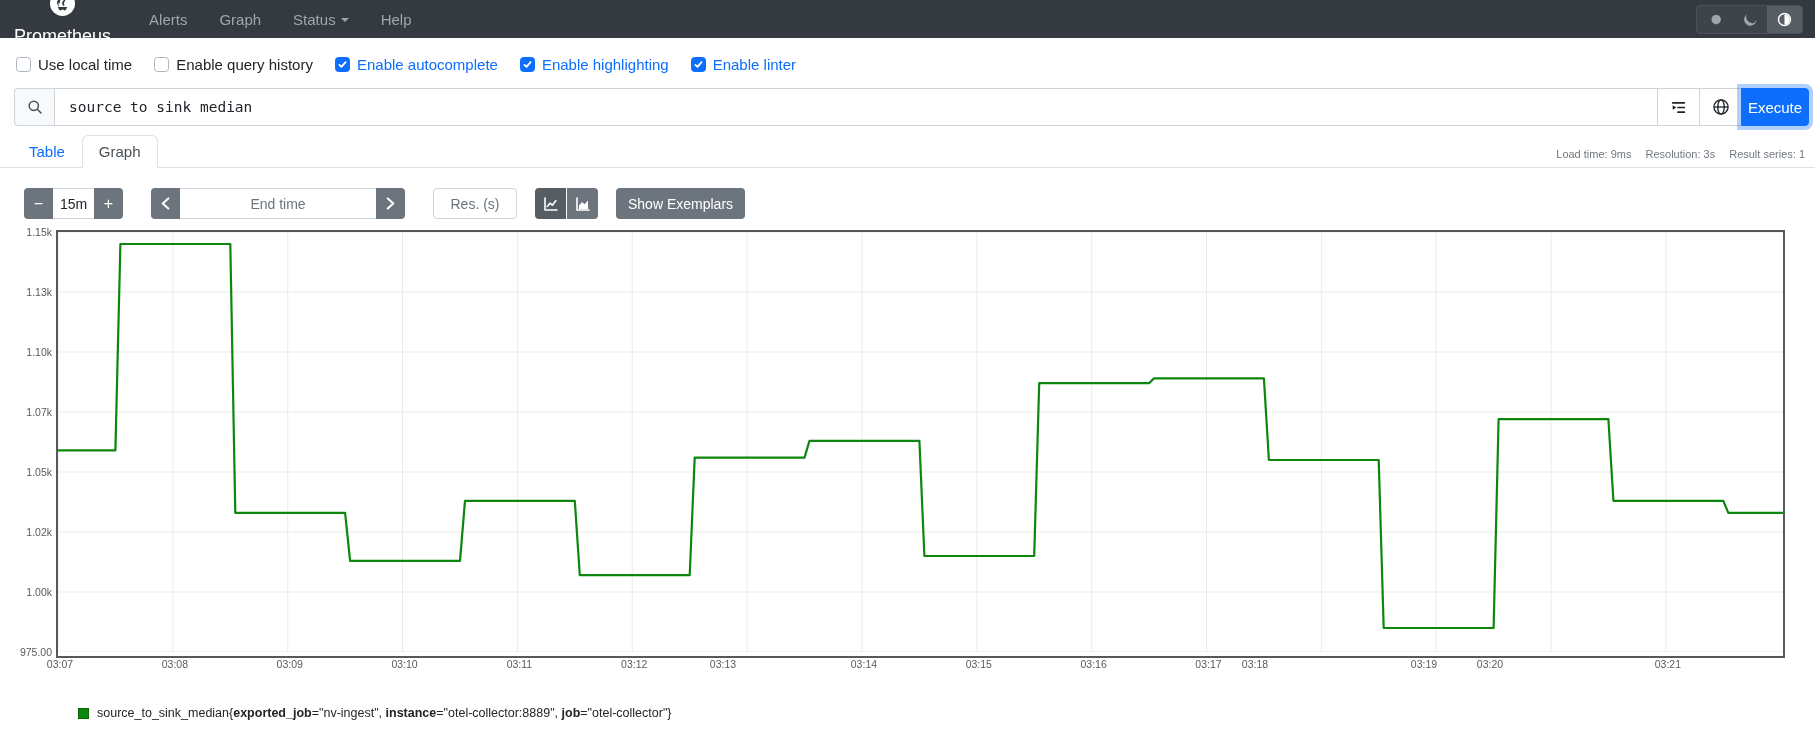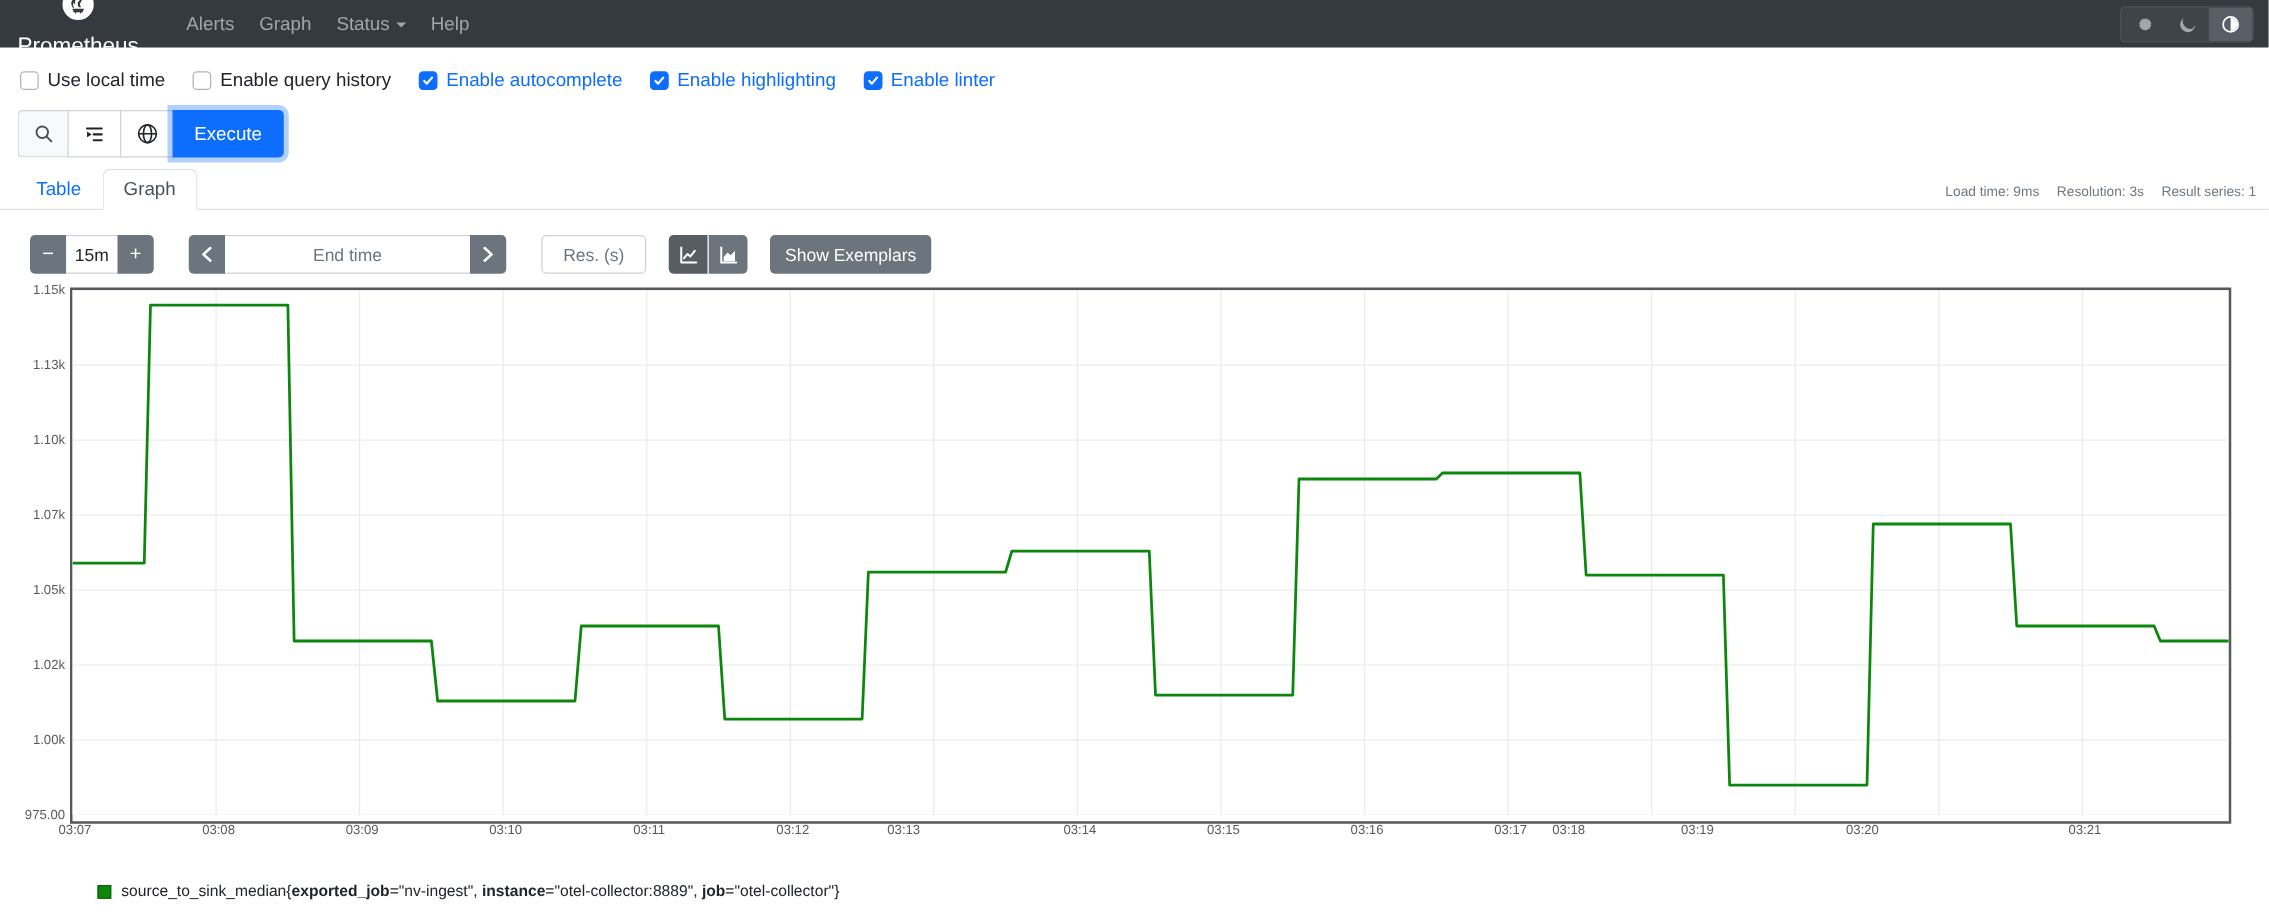--- a/index.html
+++ b/index.html
@@ -3,21 +3,21 @@
 <meta charset="utf-8">
 <style>
   * { box-sizing: border-box; margin: 0; padding: 0; }
   html,body { width:1815px; height:738px; background:#fff; overflow:hidden;
               font-family:"Liberation Sans", sans-serif; color:#212529; }
 
   
   .navbar { height:38px; background:#343a40; display:flex; align-items:center; padding:0 12px 0 14px; }
   .brand { display:flex; align-items:center; gap:10px; color:#fff; font-size:18px; cursor:pointer;flex-direction:column; }
   .logo { width:25px; height:25px; border-radius:50%; background:#fff; display:flex; align-items:center; justify-content:center; }
-  .nav-links { display:flex; align-items:flex-end; margin-left:28px; gap:0; }
+  .nav-links { display:flex; align-items:flex-end; margin-left:28px; gap:12px; }
   .nav-link { color:#9fa6ad; font-size:15px; padding:6px 10px; cursor:pointer; display:flex; align-items:center; gap:5px; }
   .caret { width:0; height:0; border-left:4px solid transparent; border-right:4px solid transparent; border-top:4px solid #9fa6ad; margin-top:2px; }
   .nav-spacer { flex:1; }
   .theme-group { display:flex; background:#3f444a; border:1px solid #4c5157; border-radius:4px; overflow:hidden; }
   .theme-btn { width:35px; height:27px; display:flex; align-items:center; justify-content:center; cursor:pointer; }
   .theme-btn.active { background:#575e65; }
 
   
   .options { display:flex; align-items:center; gap:22px; padding:15px 16px 0 16px; height:37px; }
   .opt { display:flex; align-items:center; gap:7px; cursor:pointer; }
@@ -26,21 +26,21 @@
   .opt .lbl { font-size:15px; color:#212529; }
   .opt.checked .lbl { color:#0d6efd; }
   .opt .box svg { display:none; }
   .opt.checked .box svg { display:block; }
 
   
   .query-row { display:flex; margin:13px 6px 0 14px; height:38px; }
   .q-addon { width:40px; background:#f8f9fa; border:1px solid #ced4da; border-right:none; border-radius:4px 0 0 4px; display:flex; align-items:center; justify-content:center; }
   .q-input { flex:1; border:1px solid #ced4da; border-right:none; font-family:"DejaVu Sans Mono", monospace; font-size:14.5px; padding:0 14px; color:#212529; outline:none; }
   .q-iconbtn { width:42px; background:#fff; border:1px solid #ced4da; border-right:none; display:flex; align-items:center; justify-content:center; cursor:pointer; }
-  .execute { width:89px; background:#0d6efd; color:#fff; border:1px solid #0d6efd; border-radius:0 4px 4px 0; font-size:15px; cursor:pointer; box-shadow:0 0 0 4px rgba(13,110,253,.32); position:relative; z-index:2; }
+  .execute { width:68px; background:#0d6efd; color:#fff; border:1px solid #0d6efd; border-radius:0 4px 4px 0; font-size:15px; cursor:pointer; box-shadow:0 0 0 4px rgba(13,110,253,.32); position:relative; z-index:2; }
 
   
   .tabs-row { position:relative; margin-top:9px; padding:0 12px; border-bottom:1px solid #dee2e6; display:flex; align-items:flex-end; }
   .tab { font-size:15px; padding:7px 16px; cursor:pointer; border:1px solid transparent; border-radius:6px 6px 0 0; margin-bottom:-1px; }
   .tab.inactive { color:#0d6efd; }
   .tab.active { color:#495057; background:#fff; border-color:#dee2e6 #dee2e6 #fff #dee2e6; }
   .stats { position:absolute; right:10px; bottom:7px; display:flex; gap:14px; font-size:11px; color:#71787f; }
 
   
   .controls { display:flex; align-items:center; margin:20px 14px 0 24px; height:31px; gap:0; }
@@ -157,20 +157,21 @@
   </label>
 </div>
 
 <div class="query-row">
   <div class="q-addon">
     <svg width="16" height="16" viewBox="0 0 16 16">
         <circle cx="6.8" cy="6.8" r="4.6" fill="none" stroke="#4a5056" stroke-width="1.5"></circle>
         <line x1="10.3" y1="10.3" x2="14" y2="14" stroke="#4a5056" stroke-width="1.5" stroke-linecap="round"></line>
       </svg>
   </div>
+  <input class="q-input" value="source_to_sink_median" style="">
   <div class="q-iconbtn">
     <svg width="17" height="17" viewBox="0 0 16 16" fill="none" stroke="#212529" stroke-width="1.6" stroke-linecap="round">
         <path d="M2.5 3.6h11"></path>
         <path d="M7.5 8h6"></path>
         <path d="M7.5 12.4h6"></path>
         <path fill="#212529" stroke="none" d="M2.5 5.9v4.2L6 8z"></path>
       </svg>
   </div>
   <div class="q-iconbtn">
     <svg width="18" height="18" viewBox="0 0 16 16" fill="none" stroke="#212529" stroke-width="1.2">
@@ -276,21 +277,21 @@
       <span style="left: 203.694px;">03:09</span>
       <span style="left: 318.541px;">03:10</span>
       <span style="left: 433.387px;">03:11</span>
       <span style="left: 548.234px;">03:12</span>
       <span style="left: 637px;">03:13</span>
       <span style="left: 777.928px;">03:14</span>
       <span style="left: 892.775px;">03:15</span>
       <span style="left: 1007.62px;">03:16</span>
       <span style="left: 1122.47px;">03:17</span>
       <span style="left: 1169px;">03:18</span>
-      <span style="left: 1272px;">03:19</span>
+      <span style="left: 1338px;">03:19</span>
       <span style="left: 1404px;">03:20</span>
       <span style="left: 1581.86px;">03:21</span>
     </div>
 </div>
 
 <div class="legend">
   <span class="swatch" style="background: rgb(12, 134, 12);"></span>
   <span class="legend-text" id="legend-text">source_to_sink_median{<b>exported_job</b>="nv-ingest", <b>instance</b>="otel-collector:8889", <b>job</b>="otel-collector"}</span>
 </div>
 

